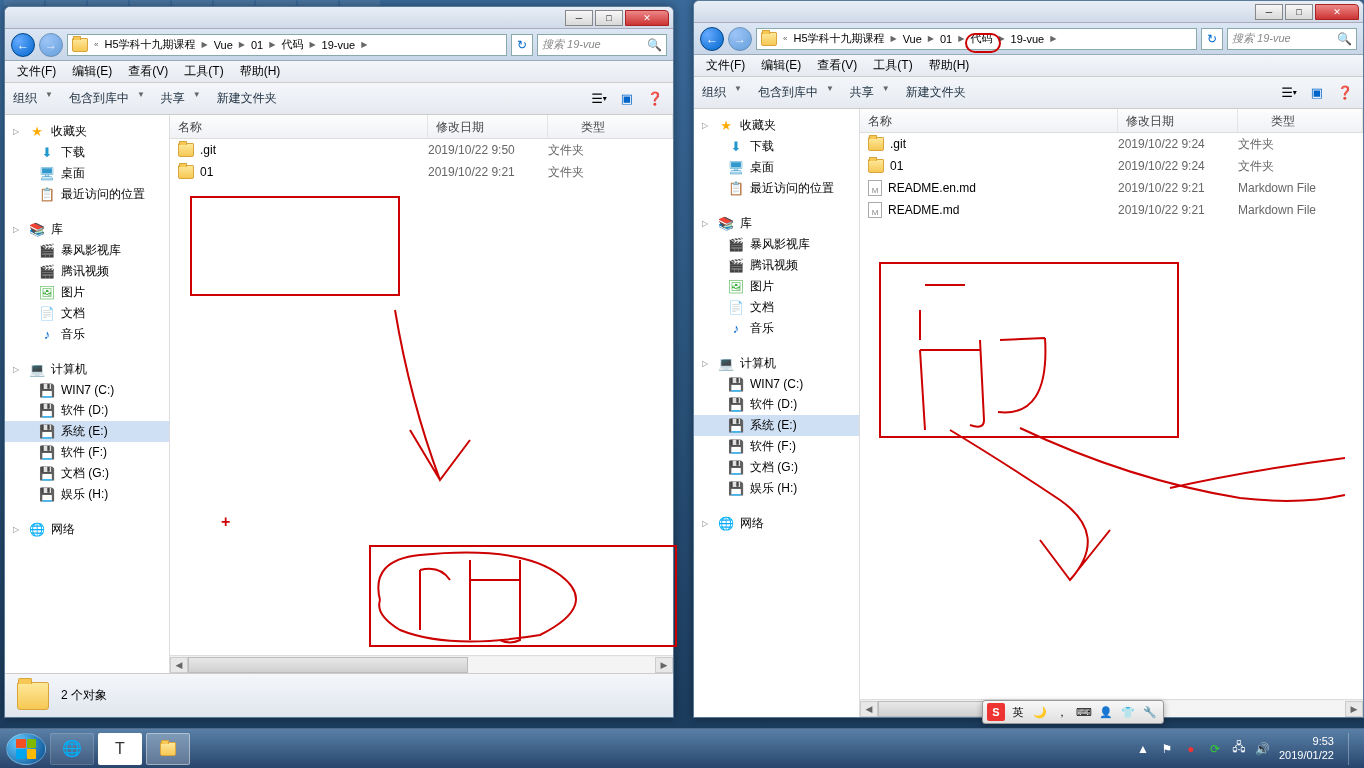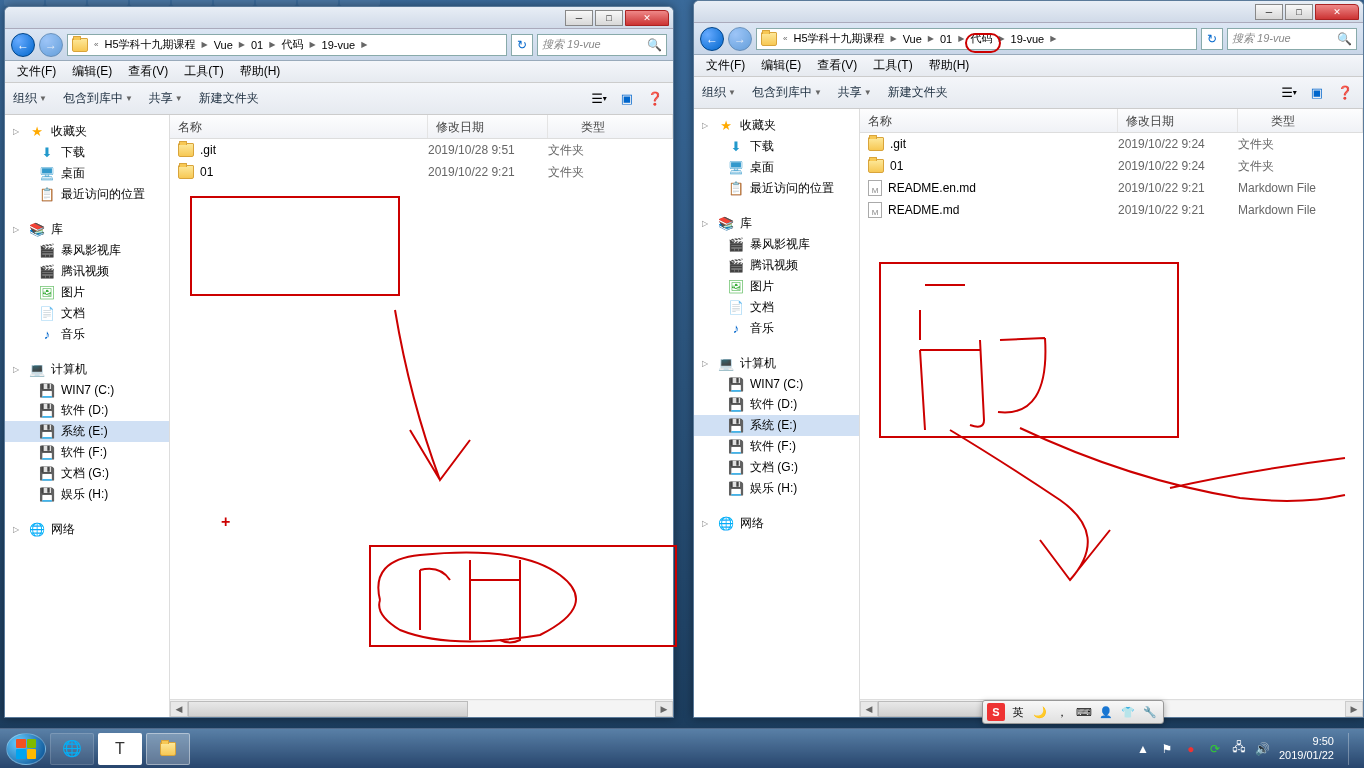--- a/index.html
+++ b/index.html
@@ -18,21 +18,21 @@
 .breadcrumb { flex:1; height:22px; background:#fff; border:1px solid #8aa; display:flex; align-items:center; font-size:11px; overflow:hidden; }
 .bc-icon { width:20px; height:20px; display:flex; align-items:center; justify-content:center; margin:0 2px; }
 .bc-seg { padding:0 4px; cursor:pointer; display:flex; align-items:center; height:100%; white-space:nowrap;text-align:center; }
 .bc-sep { color:#666; font-size:8px; padding:0 2px; }
 .refresh { width:22px; height:22px; background:#fff; border:1px solid #8aa; display:flex; align-items:center; justify-content:center; cursor:pointer; color:#06c; font-size:12px; }
 .searchbox { width:130px; height:22px; background:#fff; border:1px solid #8aa; display:flex; align-items:center; padding:0 4px; font-size:11px; color:#888; font-style:italic; }
 .search-icon { margin-left:auto; color:#06c; font-style:normal; font-size:12px; }
 .menubar { height:22px; background:linear-gradient(180deg,#f4f6fa,#e6eaf0); display:flex; align-items:center; padding:0 4px; font-size:12px; border-bottom:1px solid #ccc; }
 .menuitem { padding:0 8px; cursor:pointer; }
 .toolbar { height:32px; background:linear-gradient(180deg,#f4f6fa,#e6eaf0); display:flex; align-items:center; padding:0 8px; font-size:12px; gap:16px; border-bottom:1px solid #ccc; }
-.toolitem { display:flex; align-items:center; gap:2px; cursor:pointer; color:#234; }
+.toolitem { display:flex; gap:8px; cursor:pointer; color:#234; }
 .toolitem .dd { font-size:8px; color:#666; }
 .toolbar-right { margin-left:auto; display:flex; gap:8px; align-items:center; }
 .icobtn { width:20px; height:20px; border:1px solid transparent; display:flex; align-items:center; justify-content:center; cursor:pointer; font-size:13px; }
 .body { flex:1; display:flex; overflow:hidden; }
 .sidebar { width:178px; background:#fff; border-right:1px solid #ddd; overflow-y:auto; font-size:12px; padding:6px 0; }
 .sb-group { margin-bottom:14px; }
 .sb-head { display:flex; align-items:center; gap:6px; padding:2px 8px; font-weight:400; cursor:pointer; }
 .sb-head .tri { font-size:8px; color:#888; width:10px; }
 .sb-item { display:flex; align-items:center; gap:6px; padding:2px 8px 2px 34px; cursor:pointer; }
 .sb-item.sel { background:#d0e0f4; }
@@ -256,40 +256,44 @@
     <div class="ch ch1">名称</div>
     <div class="ch ch2">修改日期</div>
     <div class="ch ch3">类型</div>
    </div>
    <div class="filelist" id="fl1">
             <div class="frow">
               <div class="fc1">
                 <span class="folder-ico"></span>
                 <span>.git</span>
               </div>
-              <div class="fc2">2019/10/28 9:51</div>
+              <div class="fc2">2019/10/22 9:50</div>
               <div class="fc3">文件夹</div>
             </div>
             <div class="frow">
               <div class="fc1">
                 <span class="folder-ico"></span>
                 <span>01</span>
               </div>
               <div class="fc2">2019/10/22 9:21</div>
               <div class="fc3">文件夹</div>
             </div>
           </div>
    <div class="hscroll">
             <div class="arr">◀</div>
             <div class="track">
               <div class="thumb"></div>
             </div>
             <div class="arr">▶</div>
           </div>
   </div>
+ </div>
+ <div class="statusbar">
+  <div class="big-folder"></div>
+  <span>2 个对象</span>
  </div>
 </div>
 
 <div class="window w2">
  <div class="titlebar">
   <div class="titlebtns">
    <div class="tbtn">─</div>
    <div class="tbtn">□</div>
    <div class="tbtn close">✕</div>
   </div>
@@ -510,21 +514,21 @@
         <span class="folder-ico"></span>
       </div>
  <div class="tray">
   <div class="tray-ico">▲</div>
   <div class="tray-ico">⚑</div>
   <div class="tray-ico" style="color:#e33">●</div>
   <div class="tray-ico" style="color:#3c3">⟳</div>
   <div class="tray-ico">🖧</div>
   <div class="tray-ico">🔊</div>
   <div class="clock">
-          <div>9:50</div>
+          <div>9:53</div>
           <div>2019/01/22</div>
         </div>
   <div style="width:10px;height:32px;border-left:1px solid rgba(255,255,255,.3)"></div>
  </div>
 </div>
 
 <div class="annotation red-box" style="left:190px;top:196px;width:210px;height:100px"></div>
 <div class="annotation red-box" style="left:369px;top:545px;width:308px;height:102px"></div>
 <div class="annotation red-box" style="left:879px;top:262px;width:300px;height:176px"></div>
 <div class="annotation" style="left:965px;top:33px;width:36px;height:20px;border:2px solid #c00;border-radius:10px"></div>

